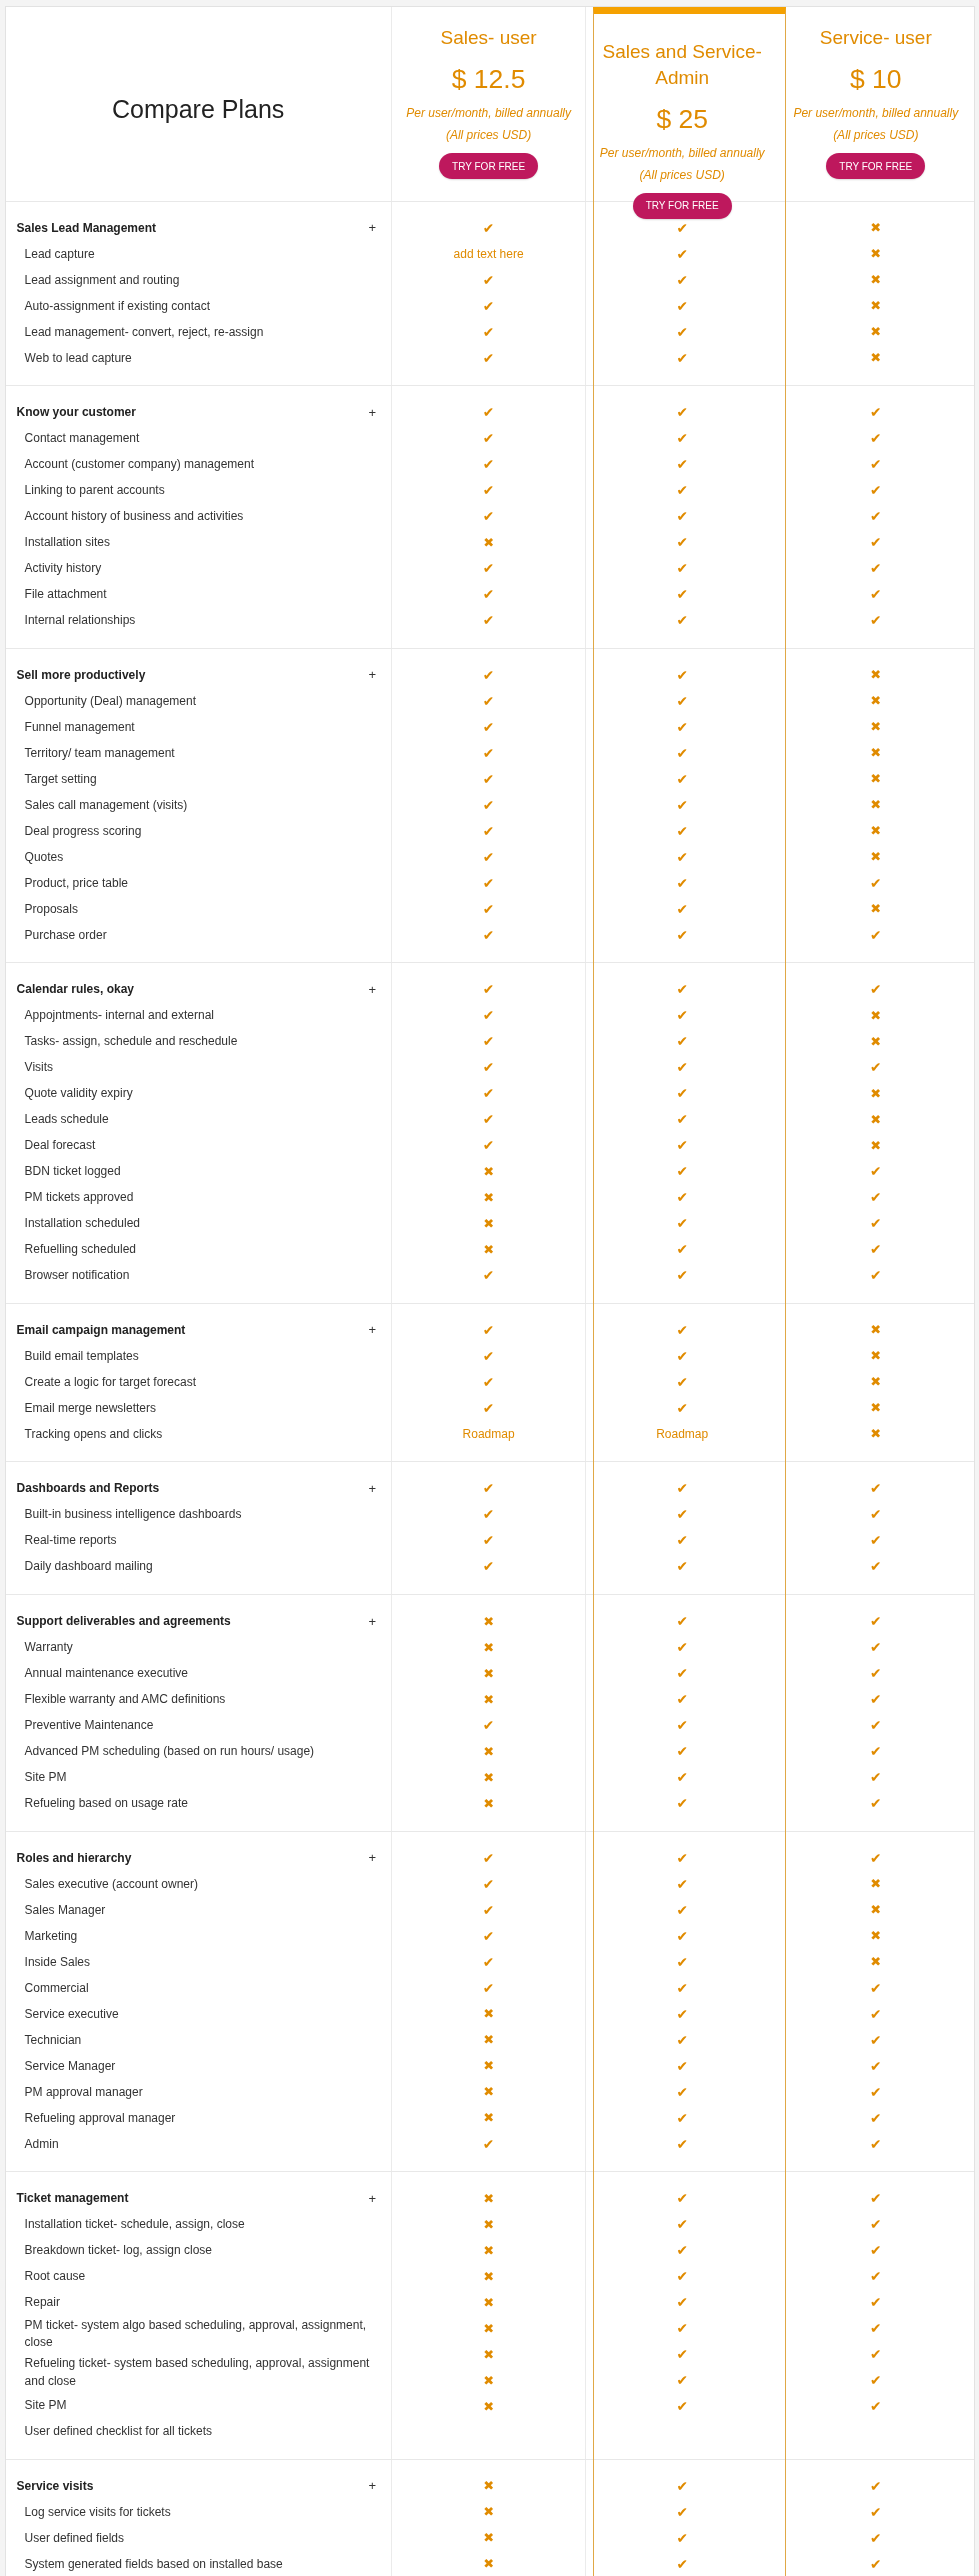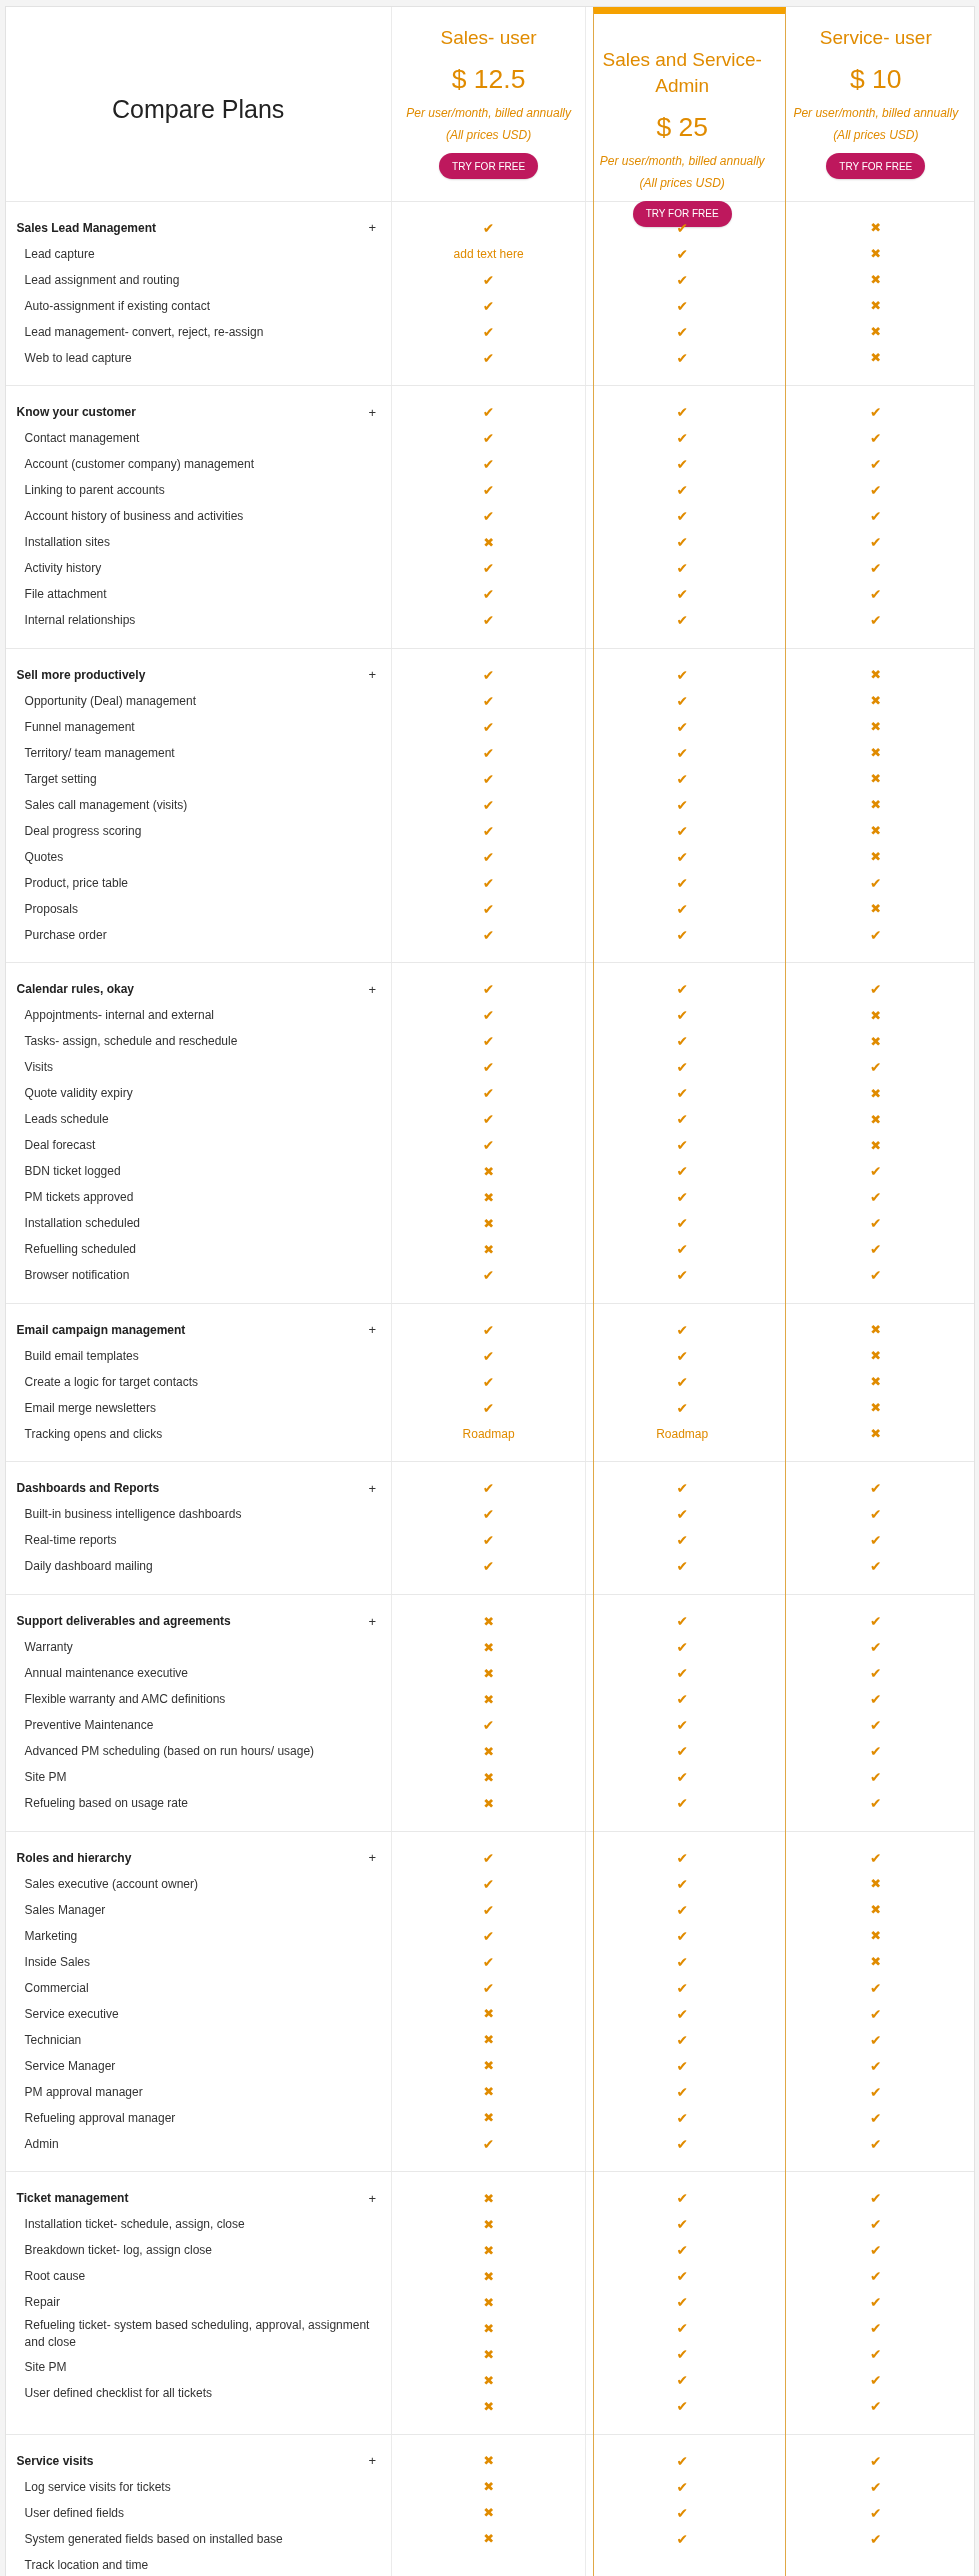--- a/index.html
+++ b/index.html
@@ -32,21 +32,21 @@
   .page-title { font-size: 25px; color: #222; font-weight: normal; margin-top: 11px; }
   .plan-head { padding-top: 18.3px; }
   .plan-name { font-size: 19px; color: #e08b00; line-height: 26px; }
   .plan-price { font-size: 26.5px; color: #e08b00; margin-top: 13px; line-height: 31px; }
   .plan-note { font-size: 12px; color: #e08b00; margin: 7.3px auto 0; width: 174px; line-height: 22px; font-style: italic; }
   .try-btn {
     display: inline-block; margin-top: 7.3px; background: #be185d; color: #fff;
     font-size: 10px; border-radius: 14.6px; padding: 7.3px 13px; box-shadow: 0 0.9px 1.8px rgba(0,0,0,0.15);
     cursor: pointer;
   }
-  .mid .plan-head { padding-top: 20px; margin-top: 20px; }
+  .mid .plan-head { padding-top: 32px; }
 
   
   .section { padding: 13px 0 14.6px; }
   .line { height: 26px; display: flex; align-items: center; font-size: 12px; }
   .section-title { font-weight: bold; color: #222; padding-left: 11px; justify-content: space-between; padding-right: 14.6px; }
   .feature { color: #333; padding-left: 19px; }
   .plus { font-weight: normal; font-size: 13px; color: #333; cursor: pointer; }
   .line.wrap { height: auto; min-height: 26px; line-height: 17.4px; padding-top: 1.8px; padding-bottom: 1.8px; }
   .mark-col .line { justify-content: center; }
   .check { color: #e08b00; font-size: 13.7px; font-weight: bold; }
@@ -522,21 +522,21 @@
           </div>
         </div>
       </div>
       <div class="row">
         <div class="cell-label section">
           <div class="line section-title">
             <span>Email campaign management</span>
             <span class="plus">+</span>
           </div>
           <div class="line feature">Build email templates</div>
-          <div class="line feature">Create a logic for target contacts</div>
+          <div class="line feature">Create a logic for target forecast</div>
           <div class="line feature">Email merge newsletters</div>
           <div class="line feature">Tracking opens and clicks</div>
         </div>
         <div class="cell-plan section mark-col">
           <div class="line">
             <span class="check">✔</span>
           </div>
           <div class="line">
             <span class="check">✔</span>
           </div>
@@ -867,20 +867,21 @@
       <div class="row">
         <div class="cell-label section">
           <div class="line section-title">
             <span>Ticket management</span>
             <span class="plus">+</span>
           </div>
           <div class="line feature">Installation ticket- schedule, assign, close</div>
           <div class="line feature">Breakdown ticket- log, assign close</div>
           <div class="line feature">Root cause</div>
           <div class="line feature">Repair</div>
+          <div class="line feature wrap">PM ticket- system algo based scheduling, approval, assignment, close</div>
           <div class="line feature wrap">Refueling ticket- system based scheduling, approval, assignment and close</div>
           <div class="line feature">Site PM</div>
           <div class="line feature">User defined checklist for all tickets</div>
         </div>
         <div class="cell-plan section mark-col">
           <div class="line">
             <span class="cross">✖</span>
           </div>
           <div class="line">
             <span class="cross">✖</span>

